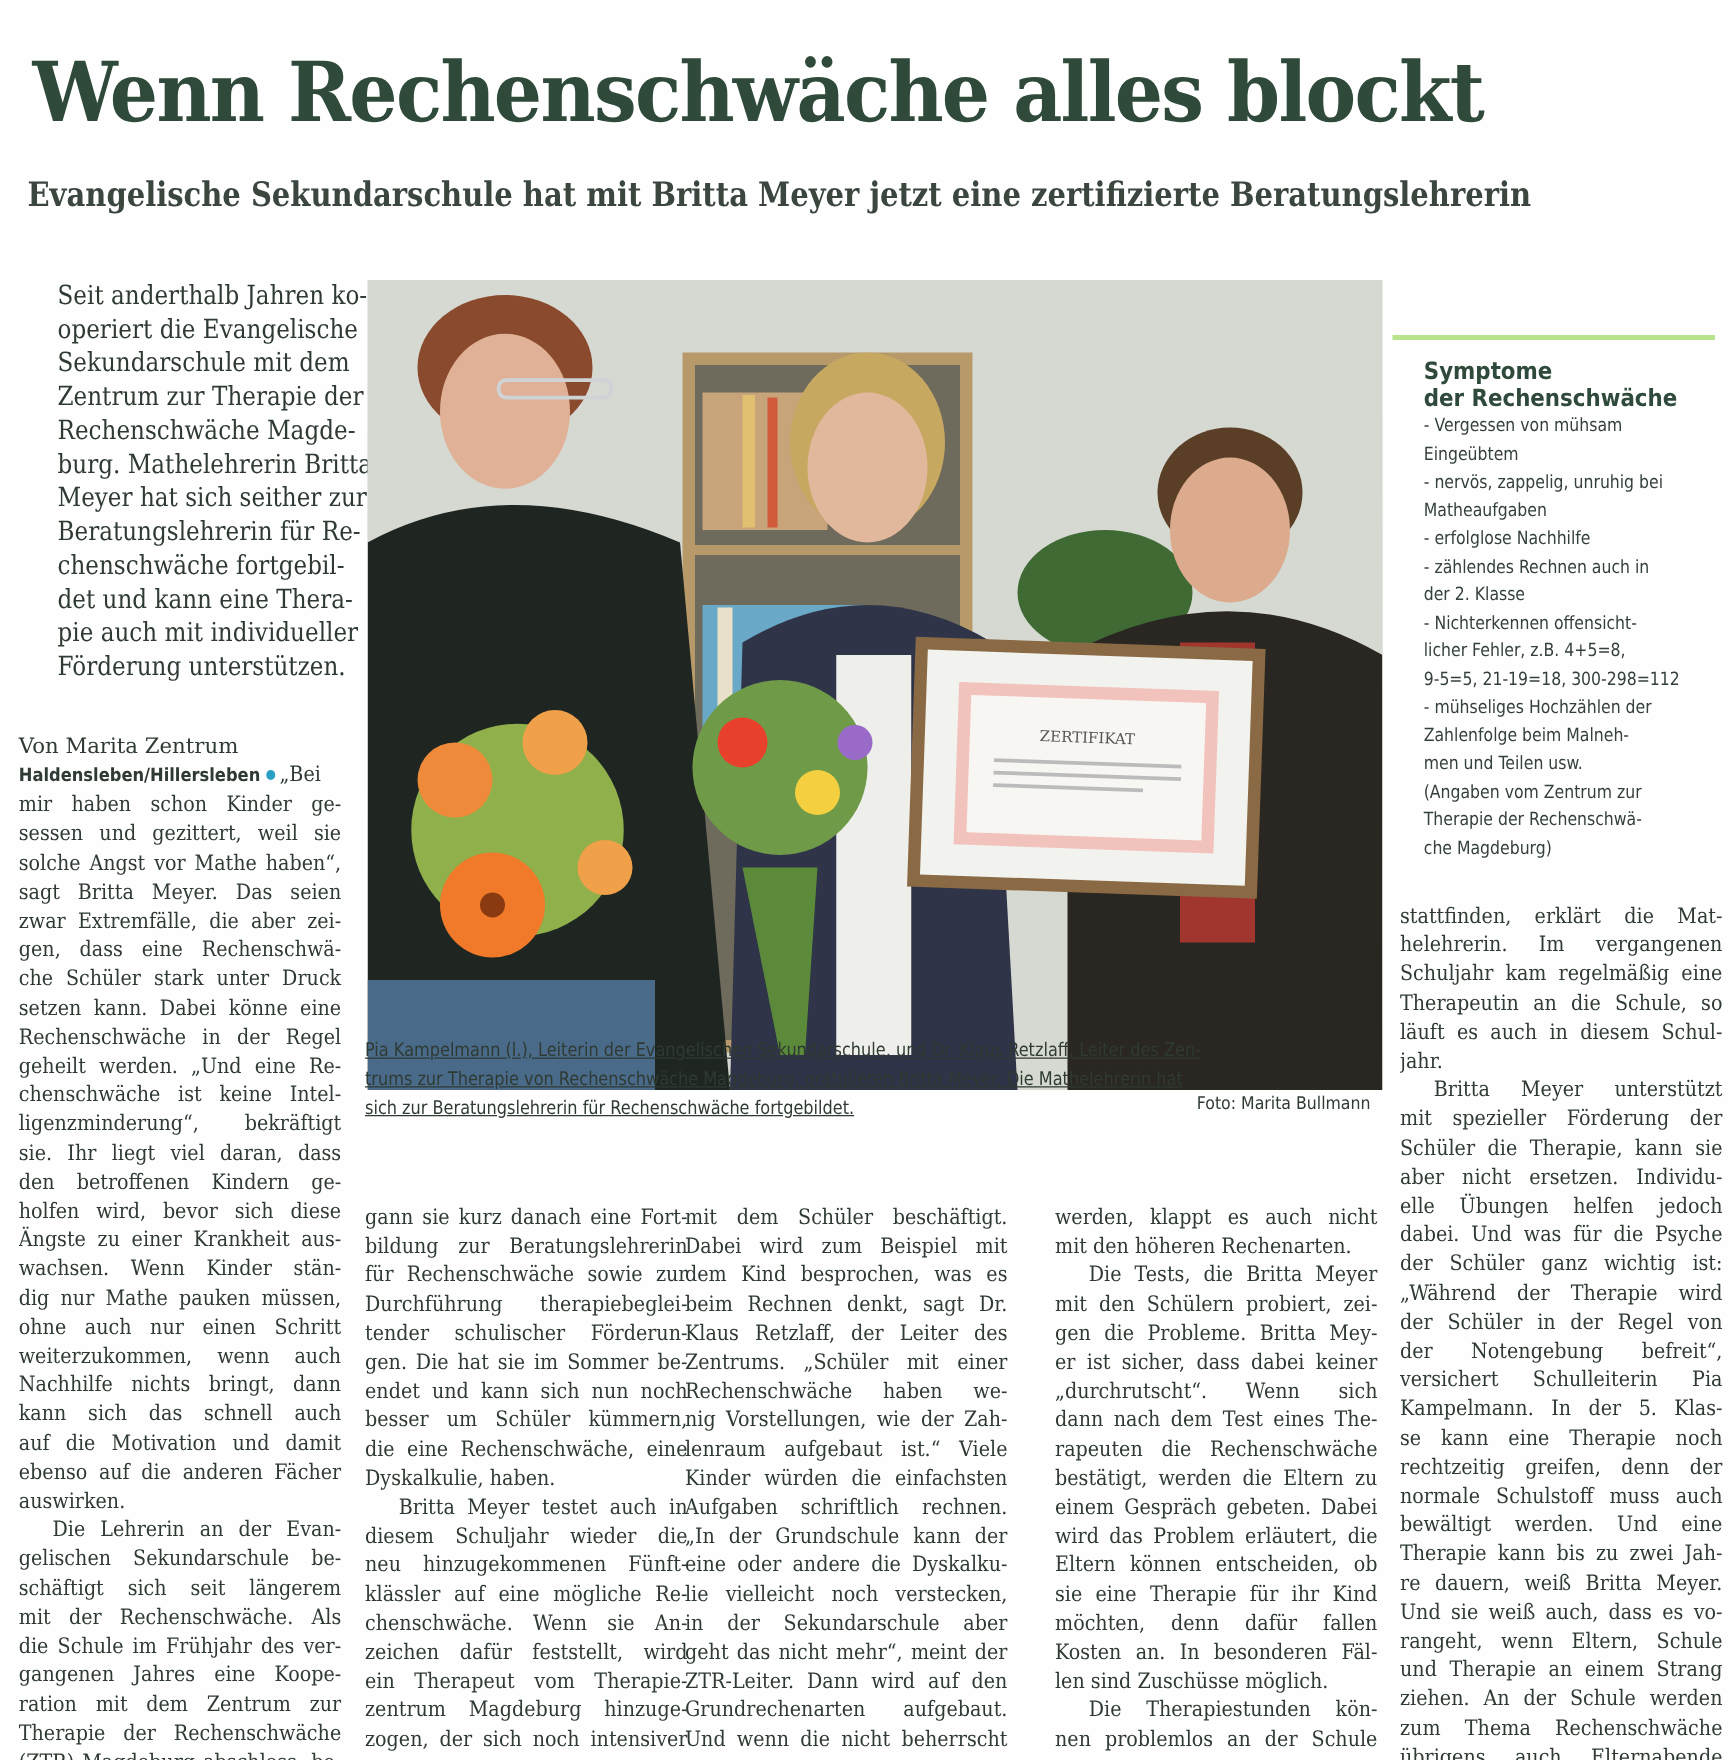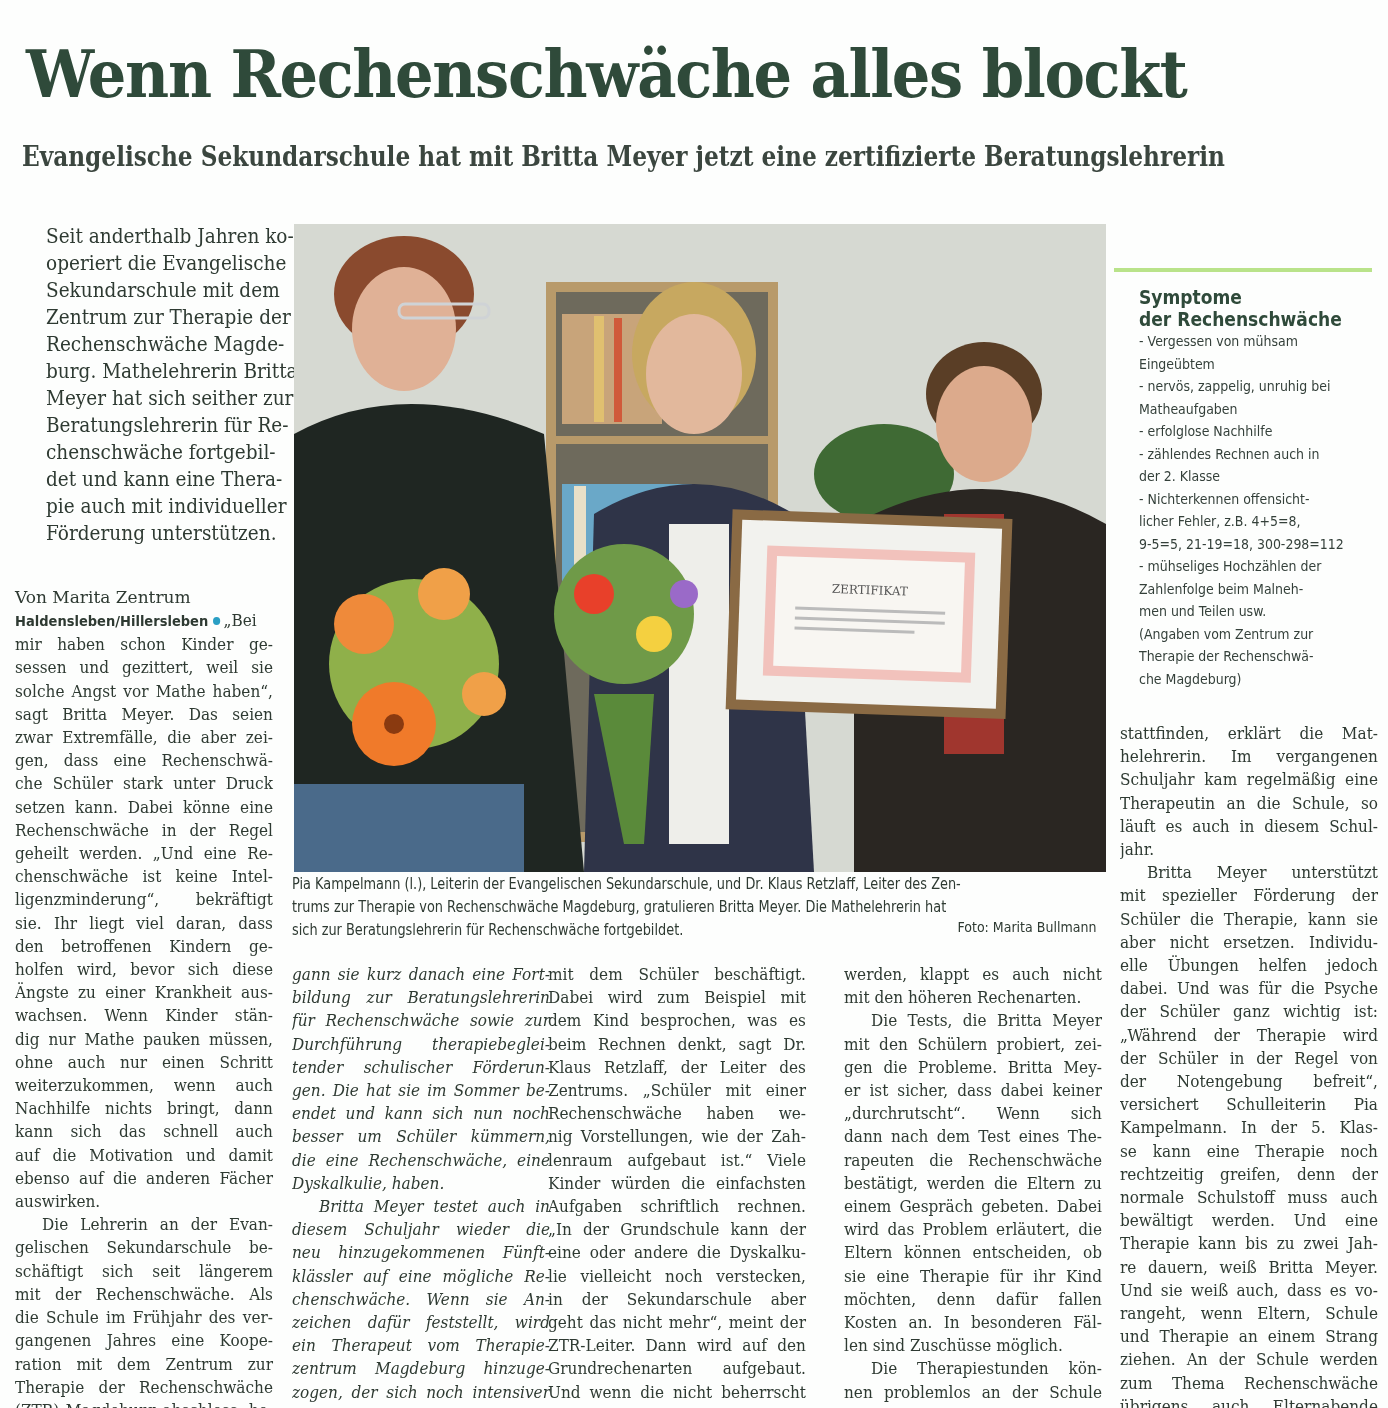--- a/index.html
+++ b/index.html
@@ -33,21 +33,21 @@
     transform: scaleX(0.88); width: 113.6%;
   }
   .byline { font-size: 17px; line-height: 23px; display: block; white-space: nowrap; }
   .dateline { font-family: "DejaVu Sans", sans-serif; font-weight: bold; font-size: 14.5px; }
   .dot { display: inline-block; width: 8px; height: 8px; border-radius: 50%; background: #2a9fc4; margin: 0 4px 2px 5px; vertical-align: middle; }
   .photo {
     position: absolute; left: 294px; top: 224px; width: 812px; height: 648px;
     background: linear-gradient(180deg, #d9dcd5 0%, #cfd2ca 60%, #bfc3ba 100%);
     overflow: hidden;
   }
-  .caption { position: absolute; left: 292px; top: 873px; width: 812px; }
+  .caption { position: absolute; left: 292px; top: 829px; width: 812px; text-decoration: underline; }
   .caption .cline {
     display: block; white-space: nowrap; font-family: "DejaVu Sans", sans-serif;
     font-size: 15px; line-height: 23px; transform: scaleX(0.86); transform-origin: left center;
   }
   .credit { position: absolute; right: 8px; top: 46px; font-family: "DejaVu Sans", sans-serif; font-size: 14px; transform: scaleX(0.9); transform-origin: right center; }
   .sidebox { position: absolute; left: 1122px; top: 224px; width: 258px; margin-top: 44px; }
   .sidebox .rule { height: 4px; background: #b9e38a; margin-bottom: 14px; width: 258px; margin-left: -8px; }
   .sidebox .title { font-family: "DejaVu Sans", sans-serif; font-weight: bold; font-size: 19px; line-height: 22px; color: #2f4a3a; margin-left: 17px; transform: scaleX(0.9); transform-origin: left; white-space: nowrap; }
   .sidebox .item { display: block; font-family: "DejaVu Sans", sans-serif; font-size: 14.6px; line-height: 22.5px; margin-left: 17px; white-space: nowrap; transform: scaleX(0.86); transform-origin: left center; color: #34403a; }
 </style>
@@ -171,21 +171,21 @@
   </svg>
 </div>
 
 <div class="caption">
   <span class="cline">Pia Kampelmann (l.), Leiterin der Evangelischen Sekundarschule, und Dr. Klaus Retzlaff, Leiter des Zen-</span>
   <span class="cline">trums zur Therapie von Rechenschwäche Magdeburg, gratulieren Britta Meyer. Die Mathelehrerin hat</span>
   <span class="cline">sich zur Beratungslehrerin für Rechenschwäche fortgebildet.</span>
   <span class="credit">Foto: Marita Bullmann</span>
 </div>
 
-<div class="col" style="left:292px; top:963px; width:258px;font-style:italic;">
+<div class="col" style="left:292px; top:963px; width:258px;">
   <span class="line">gann sie kurz danach eine Fort-</span>
   <span class="line">bildung zur Beratungslehrerin</span>
   <span class="line">für Rechenschwäche sowie zur</span>
   <span class="line">Durchführung therapiebeglei-</span>
   <span class="line">tender schulischer Förderun-</span>
   <span class="line">gen. Die hat sie im Sommer be-</span>
   <span class="line">endet und kann sich nun noch</span>
   <span class="line">besser um Schüler kümmern,</span>
   <span class="line">die eine Rechenschwäche, eine</span>
   <span class="line last">Dyskalkulie, haben.</span>

